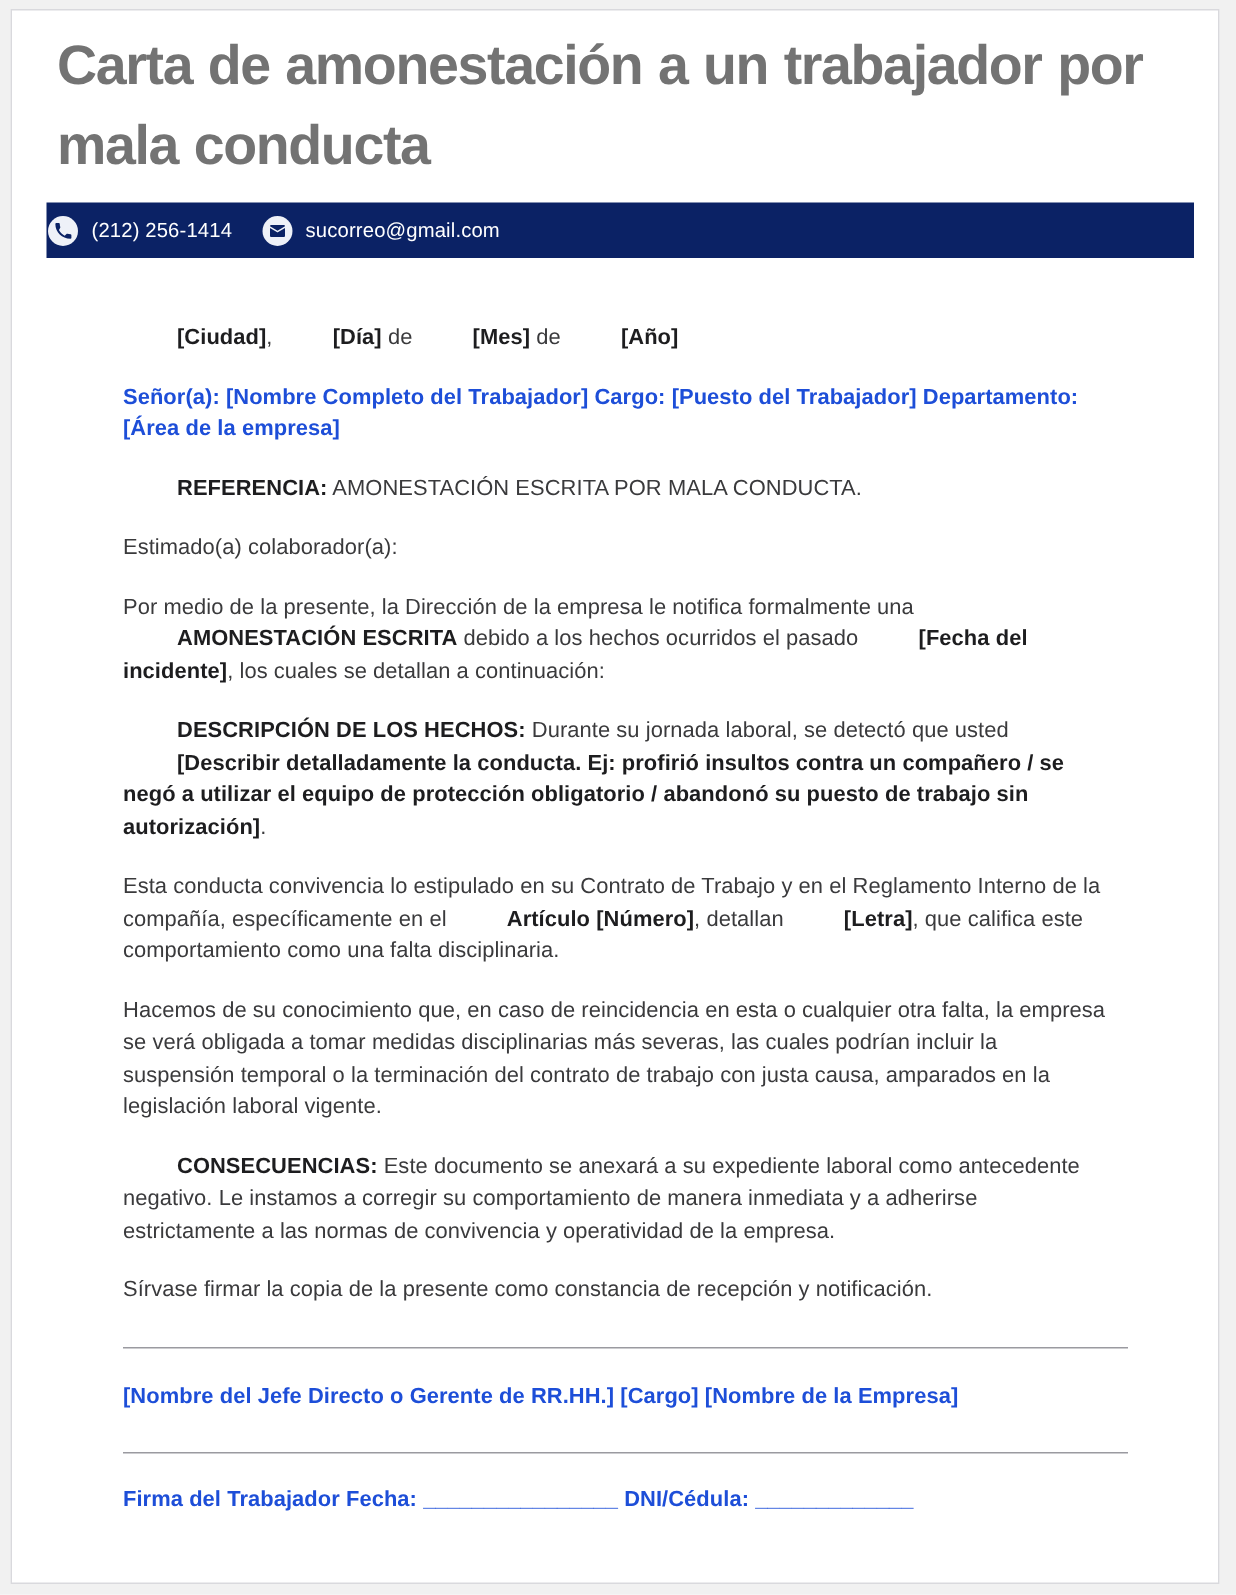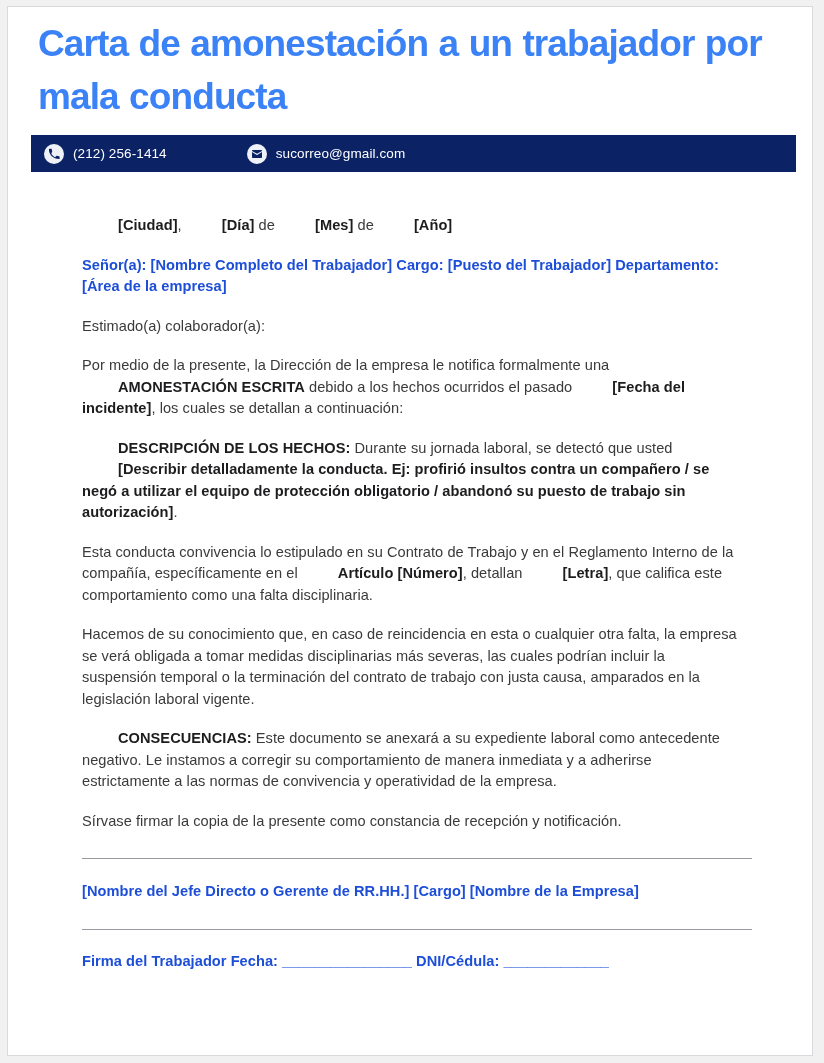--- a/index.html
+++ b/index.html
@@ -29,43 +29,43 @@
 
   
   .doc-title {
     margin: 0;
     padding: 10px 16px 0 30px;
     font-family: "Liberation Sans", sans-serif;
     font-size: 37px;
     line-height: 53px;
     font-weight: 700;
     letter-spacing: -0.9px;
-    color: #3b82f6;
+    color: #737373;
     word-spacing: 1px;
   }
 
   
   .contact-bar {
     margin: 12px 0 0 23px;
     width: 765px;
     height: 37px;
     background: #0b2265;
     display: flex;
     align-items: center;
     box-sizing: border-box;
-    padding-left: 13px;
+    padding-left: 1px;
   }
   .contact-item {
     display: flex;
     align-items: center;
     color: #ffffff;
     font-size: 13.5px;
     letter-spacing: 0.1px;
   }
-  .contact-item + .contact-item { margin-left: 80px; align-items: center; }
+  .contact-item + .contact-item { margin-left: 20px; align-items: center; }
   .contact-icon {
     width: 20px;
     height: 20px;
     border-radius: 50%;
     background: #eef1f8;
     display: inline-flex;
     align-items: center;
     justify-content: center;
     margin-right: 9px;
     flex: 0 0 auto;
@@ -129,20 +129,21 @@
     </div>
 
   </div>
 
   <div class="body-wrap">
 
     <p class="para"><b>[Ciudad]</b><span>, </span><b>[Día]</b><span> de </span><b>[Mes]</b><span> de </span><b>[Año]</b></p>
 
     <p class="para all-bold">Señor(a): [Nombre Completo del Trabajador] Cargo: [Puesto del Trabajador] Departamento: [Área de la empresa]</p>
 
+    <p class="para"><b>REFERENCIA:</b><span> AMONESTACIÓN ESCRITA POR MALA CONDUCTA.</span></p>
 
     <p class="para">Estimado(a) colaborador(a):</p>
 
     <p class="para"><span>Por medio de la presente, la Dirección de la empresa le notifica formalmente una </span><b>AMONESTACIÓN ESCRITA</b><span> debido a los hechos ocurridos el pasado </span><b>[Fecha del incidente]</b><span>, los cuales se detallan a continuación:</span></p>
 
     <p class="para"><b>DESCRIPCIÓN DE LOS HECHOS:</b><span> Durante su jornada laboral, se detectó que usted </span><b>[Describir detalladamente la conducta. Ej: profirió insultos contra un compañero / se negó a utilizar el equipo de protección obligatorio / abandonó su puesto de trabajo sin autorización]</b><span>.</span></p>
 
     <p class="para"><span>Esta conducta convivencia lo estipulado en su Contrato de Trabajo y en el Reglamento Interno de la compañía, específicamente en el </span><b>Artículo [Número]</b><span>, detallan </span><b>[Letra]</b><span>, que califica este comportamiento como una falta disciplinaria.</span></p>
 
     <p class="para">Hacemos de su conocimiento que, en caso de reincidencia en esta o cualquier otra falta, la empresa se verá obligada a tomar medidas disciplinarias más severas, las cuales podrían incluir la suspensión temporal o la terminación del contrato de trabajo con justa causa, amparados en la legislación laboral vigente.</p>

